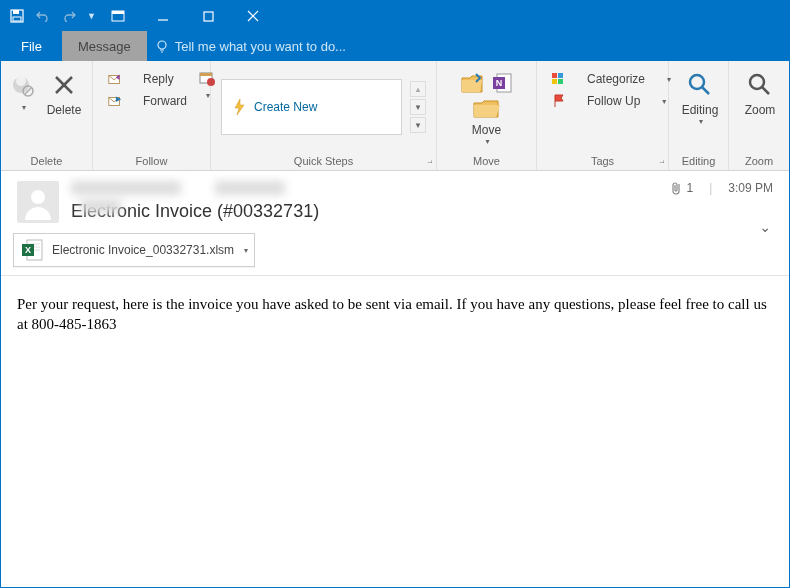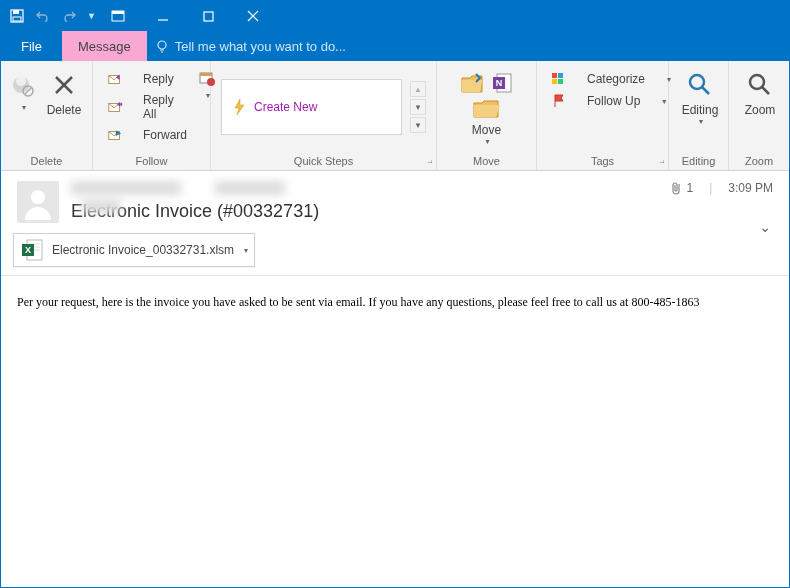--- a/index.html
+++ b/index.html
@@ -11,58 +11,58 @@
 .titlebar-left { display: flex; align-items: center; padding-left: 8px; gap: 10px; }
 .titlebar-icon { width: 16px; height: 16px; display: flex; align-items: center; justify-content: center; }
 .titlebar-center { flex: 1; text-align: center; }
 .titlebar-right { display: flex; }
 .titlebar-btn { width: 45px; height: 30px; display: flex; align-items: center; justify-content: center; cursor: pointer; }
 
 
 .menubar { height: 30px; background: #0173c7; display: flex; align-items: stretch; color: #fff; font-size: 13px; }
 .menu-tab { padding: 0 16px; display: flex; align-items: center; cursor: pointer; }
 .menu-tab.file { padding: 0 20px; }
-.menu-tab.active { background: #f9a8d4; color: #444; }
+.menu-tab.active { background: #a3a3a3; color: #444; }
 .tellme { display: flex; align-items: center; gap: 6px; padding: 0 8px; color: #cde6f7; }
 
 
 .ribbon { height: 110px; background: #f3f3f3; border-bottom: 1px solid #d4d4d4; display: flex; }
 .ribbon-group { border-right: 1px solid #e1e1e1; display: flex; flex-direction: column; }
 .ribbon-group-body { flex: 1; display: flex; align-items: flex-start; padding: 4px 6px; }
 .ribbon-group-label { text-align: center; font-size: 11px; color: #666; padding: 2px 0 3px; position: relative; }
 .ribbon-group-label.with-arrow::after { content: "⌐"; position: absolute; right: 4px; bottom: 2px; font-size: 9px; color: #888; transform: rotate(180deg); }
 .big-btn { display: flex; flex-direction: column; align-items: center; justify-content: flex-start; padding: 4px 8px 0; cursor: pointer; font-size: 12px; color: #444; min-width: 50px; }
 .big-btn .bicon { width: 32px; height: 32px; margin-bottom: 2px; display: flex; align-items: center; justify-content: center; }
 .small-btn-col { display: flex; flex-direction: column; gap: 2px; padding: 2px 4px; }
 .small-btn { display: flex; align-items: center; gap: 20px; padding: 2px 4px; font-size: 12px; color: #444; cursor: pointer; }
 .small-btn .sicon { width: 16px; height: 16px; display: flex; align-items: center; justify-content: center; }
 .caret-down { font-size: 8px; color: #666; margin-left: 2px; }
 .qs-box { flex: 1; display: flex; align-items: center; }
-.qs-inner { border: 1px solid #d4d4d4; background: #fff; flex: 1; height: 56px; display: flex; align-items: center; padding: 0 10px; font-size: 12px; color: #a21caf; gap: 8px; margin: 6px 4px; }
+.qs-inner { border: 1px solid #d4d4d4; background: #fff; flex: 1; height: 56px; display: flex; align-items: center; padding: 0 10px; font-size: 12px; color: #0369a1; gap: 8px; margin: 6px 4px; }
 .move-icons { display: flex; gap: 2px; padding-top: 6px; }
 .square-icon { width: 28px; height: 24px; display: flex; align-items: center; justify-content: center; }
 
 
 .msg-header { padding: 10px 16px 6px; display: flex; position: relative; border-bottom: 0; }
 .avatar { width: 42px; height: 42px; background: #e6e6e6; border-radius: 2px; display: flex; align-items: center; justify-content: center; margin-right: 12px; }
 .msg-meta { flex: 1; }
 .msg-sender { height: 16px; width: 260px; background: transparent; position: relative; }
 .sender-blur { height: 14px; border-radius: 2px; filter: blur(4px); background: #ddd; display: inline-block; }
 .msg-subject { font-size: 18px; color: #333; margin-top: 4px; font-weight: 400; }
 .msg-right { position: absolute; right: 16px; top: 10px; display: flex; align-items: center; gap: 16px; font-size: 12px; color: #666; }
 .msg-right .divider { color: #ccc; }
 .chevron { position: absolute; right: 18px; top: 48px; font-size: 14px; color: #666; cursor: pointer; }
 
 
 .attach-row { padding: 4px 12px 8px; }
 .attach-box { border: 1px solid #cfcfcf; background: #fff; display: inline-flex; align-items: center; padding: 4px 6px; gap: 8px; font-size: 12px; color: #444; box-shadow: 0 1px 1px rgba(0,0,0,0.04); }
 .attach-box .xicon { width: 24px; height: 24px; }
 
 
-.msg-body { padding: 18px 16px; font-family: "Times New Roman", serif; font-size: 12px; color: #000; line-height: 1.35; }
+.msg-body { padding: 18px 16px; font-family: "Times New Roman", serif; font-size: 15px; color: #000; line-height: 1.35; }
 
 .sep { height: 1px; background: #e3e3e3; margin: 0; }
 
 svg { display: block; }
 </style>
 </head>
 <body>
 
 <div class="window">
 
@@ -161,31 +161,20 @@
         <div class="small-btn-col" style="padding-top:4px;">
           <div class="small-btn">
             <span class="sicon">
                 <svg width="18" height="14" viewBox="0 0 18 14">
                   <rect x="2" y="3" width="12" height="9" fill="#fff" stroke="#b08b4f"></rect>
                   <path d="M2 3 L8 8 L14 3" fill="none" stroke="#b08b4f"></path>
                   <path d="M14 2 L10 5 L14 8 Z" fill="#8e44ad"></path>
                 </svg>
               </span>
             <span>Reply</span>
-          </div>
-          <div class="small-btn">
-            <span class="sicon">
-                <svg width="18" height="14" viewBox="0 0 18 14">
-                  <rect x="2" y="3" width="12" height="9" fill="#fff" stroke="#b08b4f"></rect>
-                  <path d="M2 3 L8 8 L14 3" fill="none" stroke="#b08b4f"></path>
-                  <path d="M15 1 L11 4 L15 7 Z" fill="#8e44ad"></path>
-                  <path d="M17 2 L14 4 L17 6 Z" fill="#8e44ad"></path>
-                </svg>
-              </span>
-            <span>Reply All</span>
           </div>
           <div class="small-btn">
             <span class="sicon">
                 <svg width="18" height="14" viewBox="0 0 18 14">
                   <rect x="2" y="3" width="12" height="9" fill="#fff" stroke="#b08b4f"></rect>
                   <path d="M2 3 L8 8 L14 3" fill="none" stroke="#b08b4f"></path>
                   <path d="M10 2 L16 5 L10 8 Z" fill="#2a7ab0"></path>
                 </svg>
               </span>
             <span>Forward</span>

